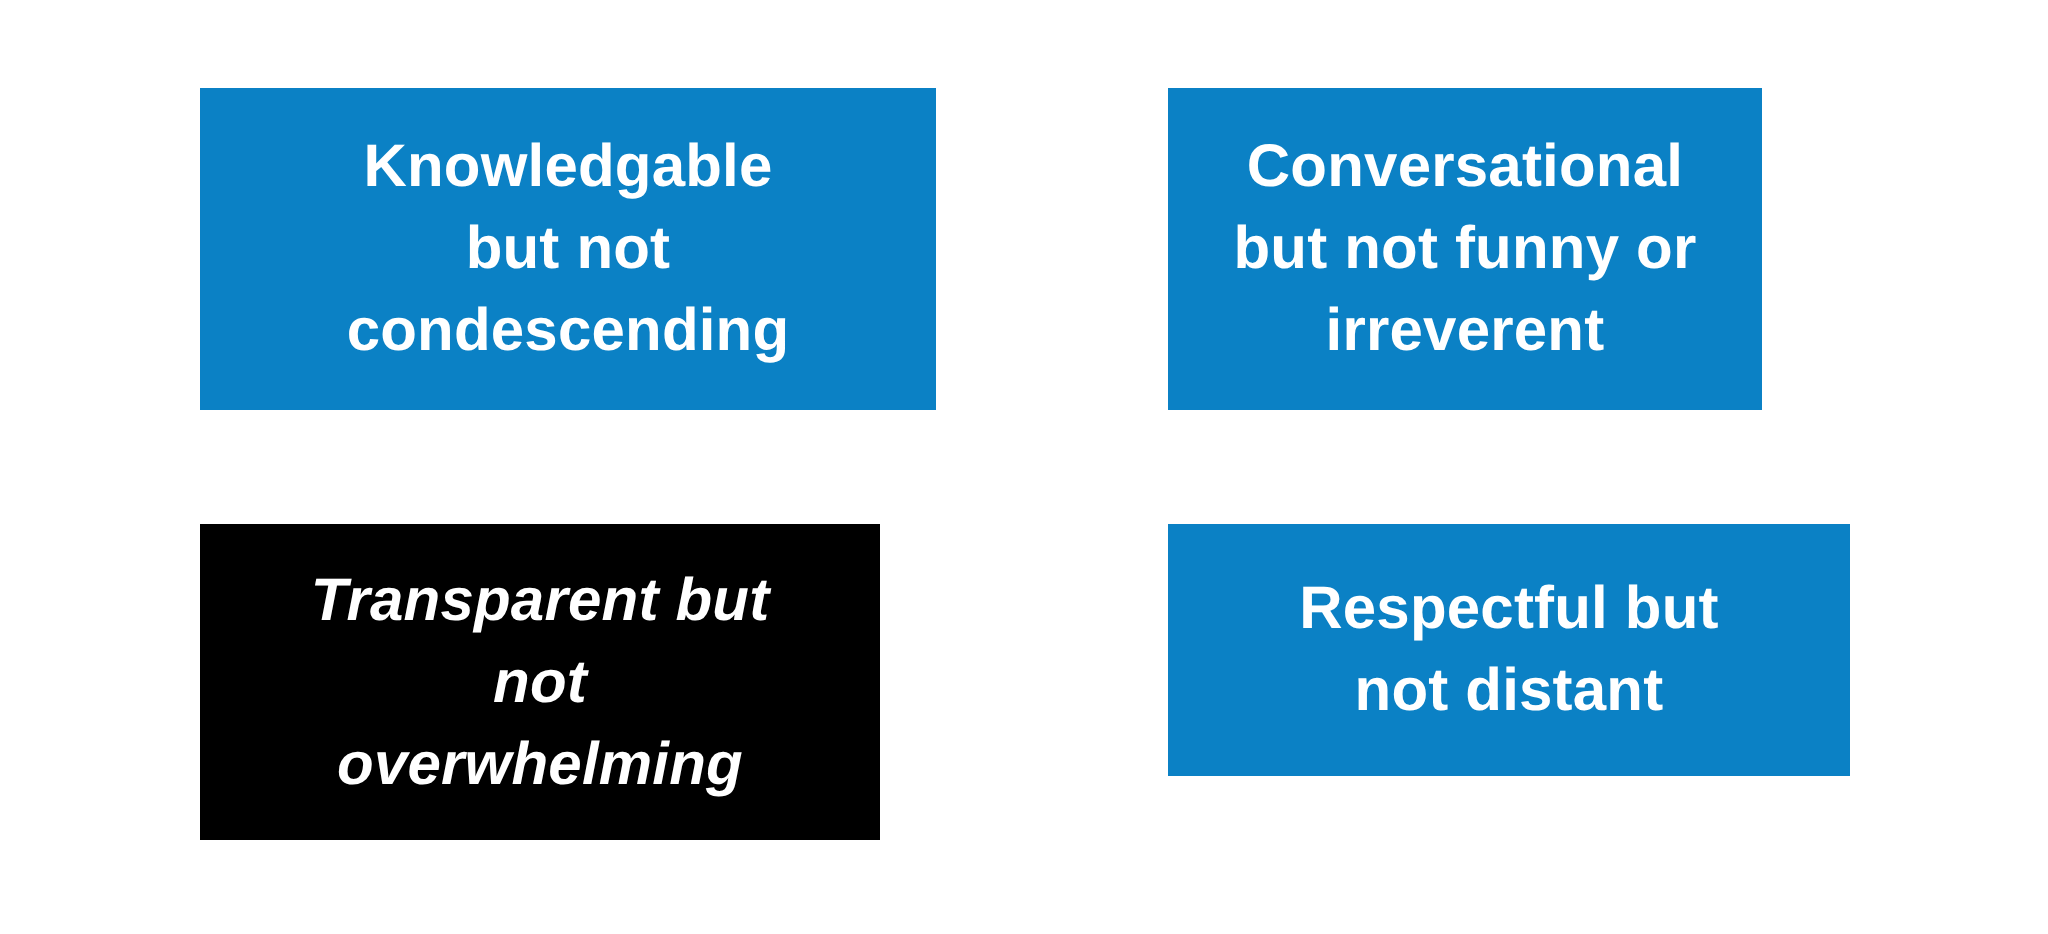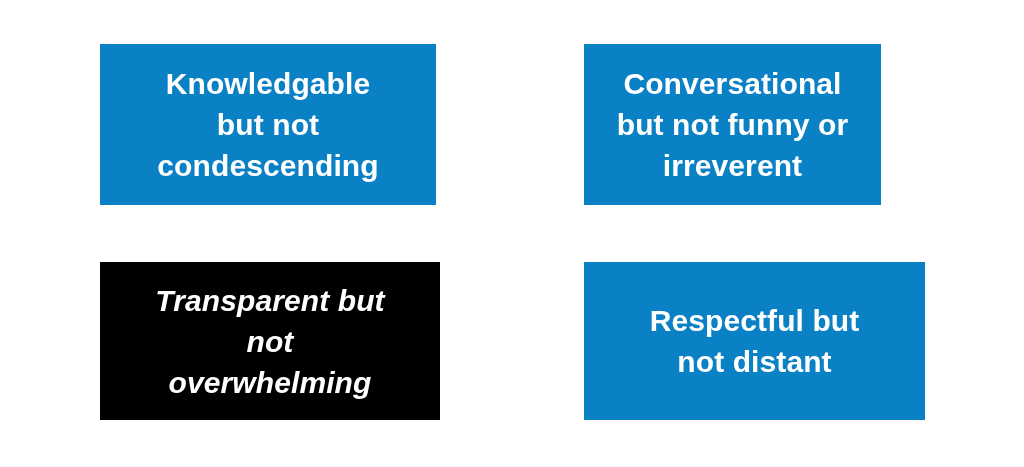--- a/index.html
+++ b/index.html
@@ -32,24 +32,24 @@
     color: #ffffff;
     font-family: "Liberation Sans", sans-serif;
     font-weight: bold;
     font-size: 30px;
     line-height: 41px;
     text-align: center;
     white-space: pre-line;
     letter-spacing: 0.1px;
   }
   
-  .card-tl { left: 100px; top: 44px;  width: 336px; height: 161px; }
+  .card-tl { left: 100px; top: 44px;  width: 368px; height: 161px; }
   .card-tr { left: 584px; top: 44px;  width: 297px; height: 161px; }
   .card-bl { left: 100px; top: 262px; width: 340px; height: 158px; }
-  .card-br { left: 584px; top: 262px; width: 341px; height: 158px; }
+  .card-br { left: 584px; top: 262px; width: 341px; height: 126px; }
 </style>
 </head>
 <body>
 
 <div class="board" style="background: rgb(255, 255, 255);">
 
   <div class="card card-tl" style="background: rgb(11, 129, 197);">
     <span class="card-text" style="color: rgb(255, 255, 255);">Knowledgable
 but not
 condescending</span>

